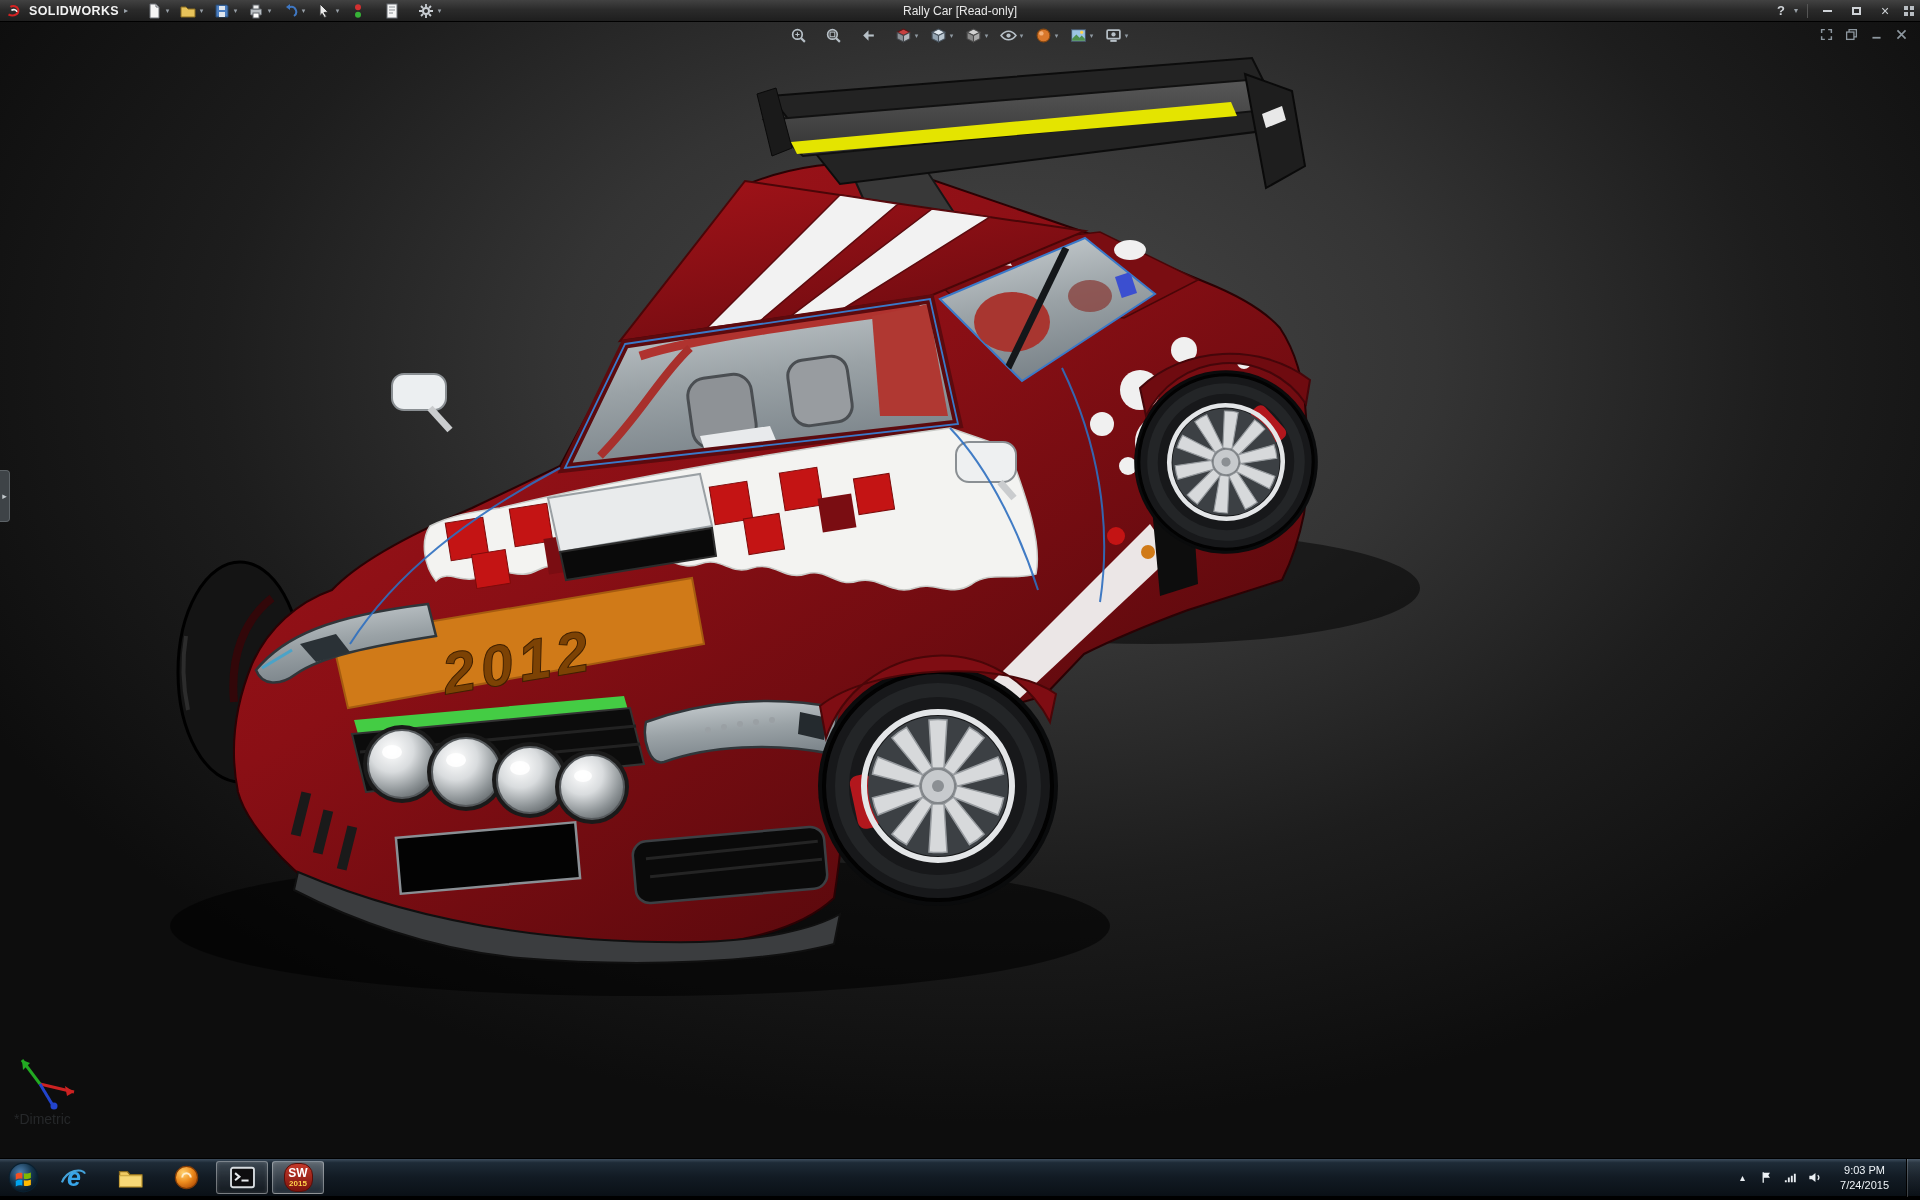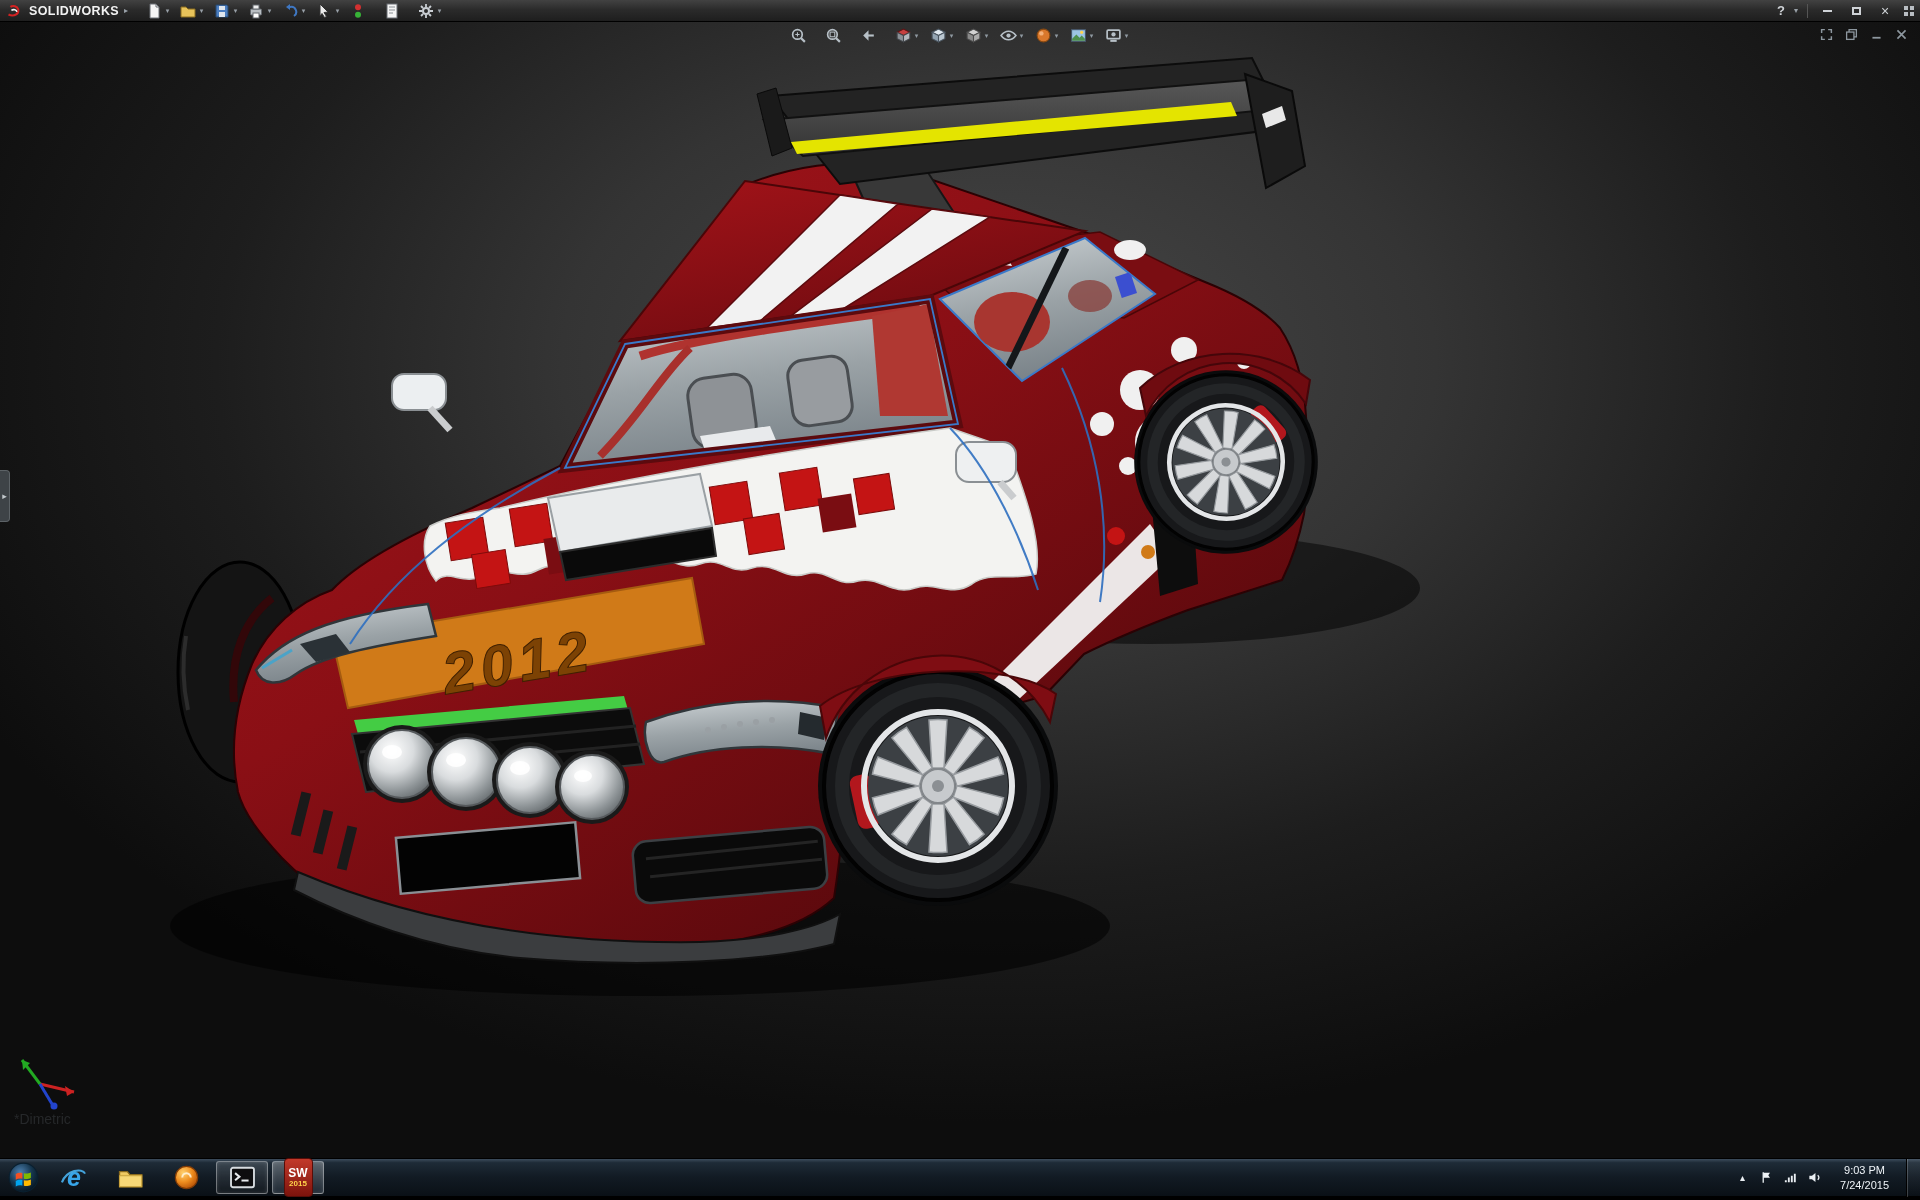--- a/index.html
+++ b/index.html
@@ -54,21 +54,21 @@
   .task-btn{width:52px;height:33px;display:flex;align-items:center;justify-content:center;
     border:1px solid transparent;border-radius:3px}
   .task-btn svg{width:27px;height:27px}
   .task-btn.open{border-color:rgba(255,255,255,.38);
     background:linear-gradient(rgba(255,255,255,.13),rgba(255,255,255,.03));
     box-shadow:inset 0 0 4px rgba(255,255,255,.15)}
   .task-btn.active{background:linear-gradient(rgba(255,255,255,.28),rgba(140,170,200,.16))}
   .ie-wrap{position:relative;width:28px;height:28px;display:flex;align-items:center;justify-content:center}
   .ie-e{font-style:italic;font-weight:bold;font-size:25px;line-height:1;color:#38a6ea}
   .ie-orbit{position:absolute;inset:0;width:28px;height:28px}
-  .swtile{width:29px;height:39px;border-radius:4px;display:flex;flex-direction:column;align-items:center;
+  .swtile{width:29px;height:29px;border-radius:12px;display:flex;flex-direction:column;align-items:center;
     justify-content:center;background:linear-gradient(#c2392a,#7d130c);border:1px solid #580d08}
   .sw-mark{color:#fff;font-weight:bold;font-size:12px;line-height:1.05}
   .sw-year{color:#ffd24a;font-size:8px;font-weight:bold;line-height:1}
   .tray{margin-left:auto;display:flex;align-items:center;gap:7px;height:100%}
   .tray-btn{color:#e9eef2;font-size:10px;width:17px;height:24px;display:flex;align-items:center;justify-content:center}
   .tray-btn svg{width:15px;height:15px}
   .clock{display:flex;flex-direction:column;align-items:center;justify-content:center;
     color:#eef3f7;font-size:11px;line-height:1.3;padding:0 10px}
   .show-desktop{width:14px;height:38px;border-left:1px solid #000;
     box-shadow:inset 1px 0 0 rgba(255,255,255,.2);
@@ -291,20 +291,21 @@
         <span class="tcaret"></span>
       </button>
 
       <button class="tb-tool">
         <svg>
           <use href="#i-options"></use>
         </svg>
         <span class="tcaret">▾</span>
       </button>
     </div>
+  <div class="tb-title">Rally Car [Read-only]</div>
   <div class="tb-right">
     <span class="helpq">?</span>
     <span class="hcaret">▾</span>
     <span class="tb-sep"></span>
     <button class="wbtn min">
         <i></i>
       </button>
     <button class="wbtn max">
         <i></i>
       </button>

